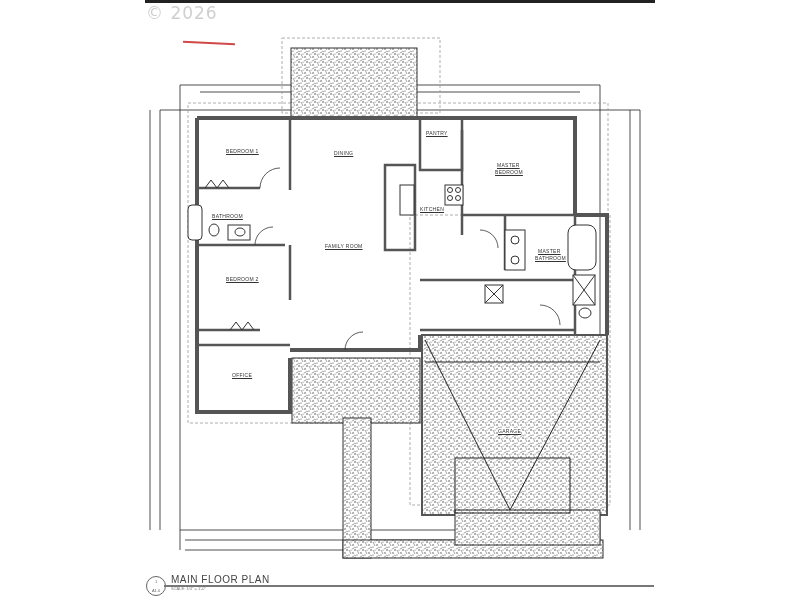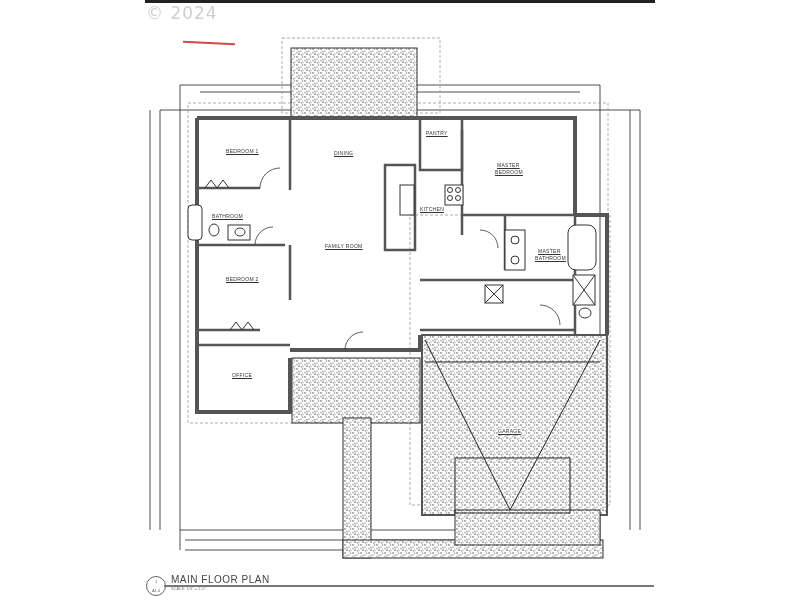--- a/index.html
+++ b/index.html
@@ -12,21 +12,21 @@
   .title-block{position:absolute;left:146px;top:574px;}
   .title-circle{position:absolute;left:0;top:2px;width:18px;height:18px;border:1px solid #666;border-radius:50%;font-size:4px;color:#666;text-align:center;line-height:9px;}
   .title-text{position:absolute;left:25px;top:0;font-size:10px;color:#444;white-space:nowrap;letter-spacing:.5px;}
   .title-scale{position:absolute;left:25px;top:12px;font-size:4px;color:#777;white-space:nowrap;}
   .title-rule{position:absolute;left:18px;top:11px;width:490px;height:2px;background:#777;}
 </style>
 </head>
 <body>
 
 <div class="topbar"></div>
-<div class="copyright">© 2024</div>
+<div class="copyright">© 2026</div>
 <div class="north-arrow"></div>
 
 <svg class="plan" width="800" height="600">
   <defs>
     <pattern id="conc" width="8" height="8" patternUnits="userSpaceOnUse">
       <rect width="8" height="8" fill="#fff"></rect>
       <circle cx="1" cy="1" r=".7" fill="#333"></circle>
       <circle cx="5" cy="3" r=".6" fill="#444"></circle>
       <circle cx="3" cy="6" r=".7" fill="#222"></circle>
       <circle cx="7" cy="6" r=".5" fill="#555"></circle>

